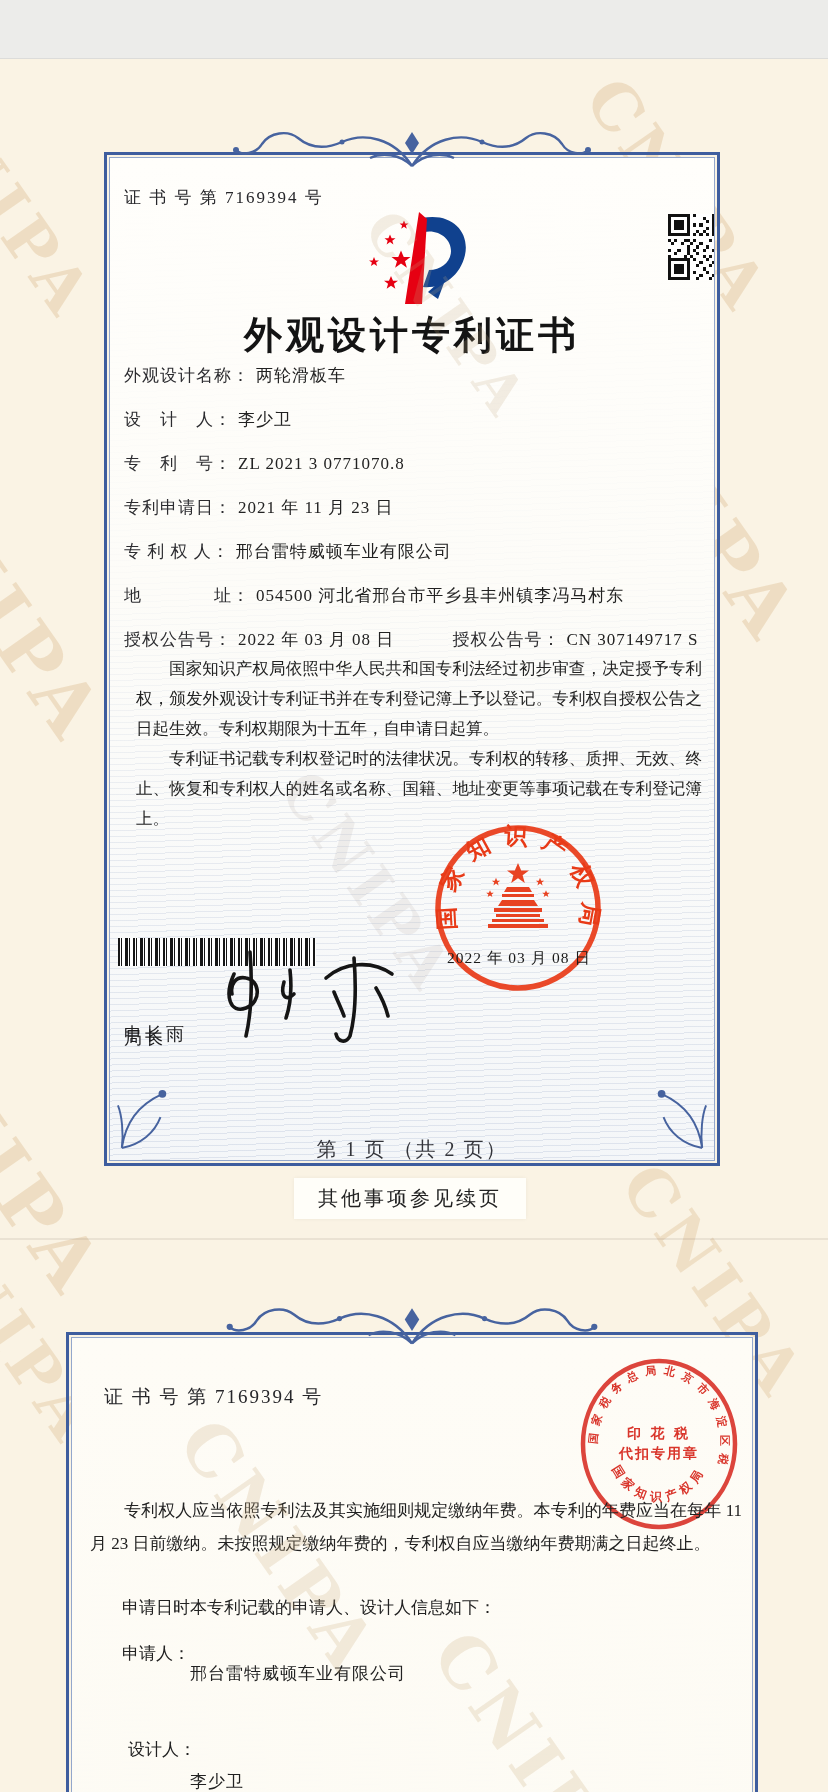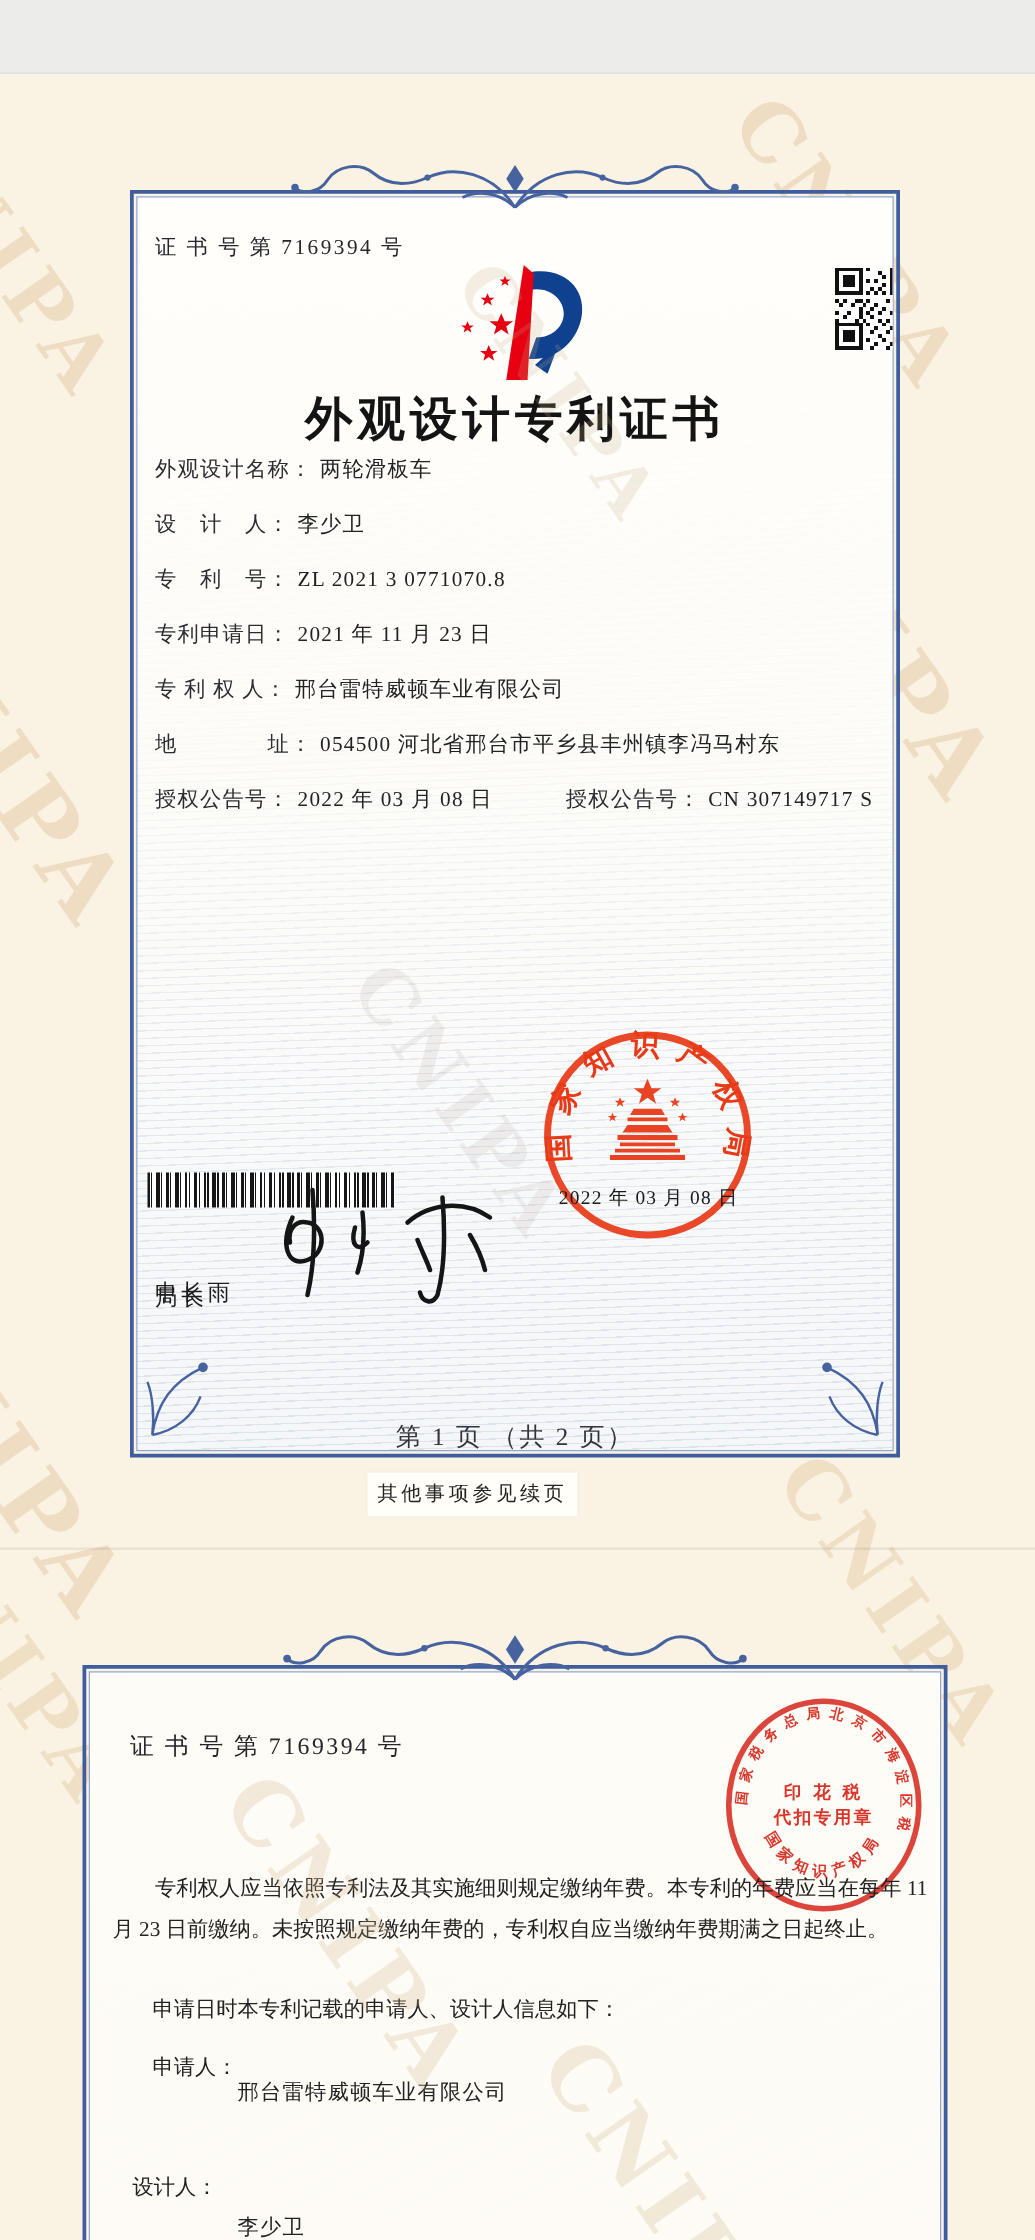--- a/index.html
+++ b/index.html
@@ -28,21 +28,21 @@
   .title{width:100%;text-align:center;font-size:38px;font-weight:bold;letter-spacing:4px;color:#141414;}
   .frow{position:absolute;left:14px;font-size:17px;color:#2c2c30;white-space:nowrap;}
   .frow .lab{letter-spacing:1px;}
   .frow .val{margin-left:6px;letter-spacing:1px;color:#222;}
   .kai{font-size:16.5px;line-height:30px;color:#222;text-align:justify;}
   .kai p{margin:0;text-indent:2em;}
   .barcode{background-image:repeating-linear-gradient(90deg,#161616 0 2px,#fff 2px 3px,#161616 3px 4px,#fff 4px 7px,#161616 7px 10px,#fff 10px 11px,#161616 11px 12px,#fff 12px 15px);}
   .signer{font-size:18px;color:#1d1d1f;letter-spacing:3px;}
   .sealdate{font-size:15.5px;color:#1a1a1a;text-align:center;letter-spacing:1px;}
   .footer{width:100%;text-align:center;font-size:20px;color:#33343a;letter-spacing:2px;}
-  .contnote{position:absolute;z-index:2;background:#fffef9;padding:7px 8px;font-size:16px;color:#222;letter-spacing:3px;box-shadow:0 0 4px rgba(0,0,0,0.05);}
+  .contnote{position:absolute;z-index:2;background:#fffef9;padding:7px 24px;font-size:20px;color:#222;letter-spacing:3px;box-shadow:0 0 4px rgba(0,0,0,0.05);}
   .pagesep{position:absolute;left:0;width:828px;z-index:1;}
   .corner{position:absolute;z-index:3;}
 </style>
 </head>
 <body>
 
 <div id="screen">
 
   <div class="topbar"></div>
 
@@ -111,20 +111,24 @@
         <span class="lab">专 利 权 人：</span><span class="val">邢台雷特威顿车业有限公司</span>
       </div>
       <div class="frow" style="top:426px;">
         <span class="lab">地　　　　址：</span><span class="val">054500 河北省邢台市平乡县丰州镇李冯马村东</span>
       </div>
       <div class="frow" style="top:470px;">
         <span class="lab">授权公告号：</span><span class="val">2022 年 03 月 08 日</span>
         <span class="lab" style="margin-left:54px;text-align:right;">授权公告号：</span><span class="val">CN 307149717 S</span>
       </div>
 
+      <div class="abs kai" style="left:26px;top:496px;width:566px;">
+        <p>国家知识产权局依照中华人民共和国专利法经过初步审查，决定授予专利权，颁发外观设计专利证书并在专利登记簿上予以登记。专利权自授权公告之日起生效。专利权期限为十五年，自申请日起算。</p>
+        <p>专利证书记载专利权登记时的法律状况。专利权的转移、质押、无效、终止、恢复和专利权人的姓名或名称、国籍、地址变更等事项记载在专利登记簿上。</p>
+      </div>
 
       <div class="abs barcode" style="left:8px;top:780px;width:198px;height:28px;"></div>
 
       <svg class="abs" style="left:322px;top:664px;" width="172" height="172" viewBox="0 0 172 172">
         <circle cx="86" cy="86" r="80" fill="none" stroke="#e83a17" stroke-width="5.5" opacity="0.92"></circle>
         <defs>
             <path id="sealArc" d="M30.6 118 A64 64 0 1 1 141.4 118"></path>
           </defs>
         <text font-size="23" font-weight="bold" fill="#e83a17" letter-spacing="13" style="font-family:'Liberation Serif',serif;">
           <textPath href="#sealArc" startOffset="12">国家知识产权局</textPath>
@@ -219,21 +223,21 @@
         </text>
       </svg>
 
       <div class="abs kai" style="left:18px;top:156px;width:652px;font-size:17px;line-height:33px;">
         <p>专利权人应当依照专利法及其实施细则规定缴纳年费。本专利的年费应当在每年 11 月 23 日前缴纳。未按照规定缴纳年费的，专利权自应当缴纳年费期满之日起终止。</p>
       </div>
 
       <div class="abs" style="left:50px;top:258px;font-size:17px;color:#222;">申请日时本专利记载的申请人、设计人信息如下：</div>
       <div class="abs" style="left:50px;top:290px;font-size:17px;color:#222;margin-top:14px;">申请人：</div>
       <div class="abs" style="left:118px;top:324px;font-size:17px;color:#222;letter-spacing:1px;">邢台雷特威顿车业有限公司</div>
-      <div class="abs" style="left:34px;top:400px;font-size:17px;color:#222;text-align:right;">设计人：</div>
+      <div class="abs" style="left:56px;top:400px;font-size:17px;color:#222;text-align:right;">设计人：</div>
       <div class="abs" style="left:118px;top:432px;font-size:17px;color:#222;letter-spacing:1px;">李少卫</div>
     </div>
   </div>
 
   <svg class="flourish" style="left:202px;top:1302px;" width="420" height="58" viewBox="0 0 360 56">
     <g fill="none" stroke="#47639f" stroke-width="2.4">
       <path d="M180 40 C162 12 132 6 110 16 C92 24 78 22 66 12 C56 4 38 6 30 18 C24 28 10 30 4 24"></path>
       <path d="M180 40 C198 12 228 6 250 16 C268 24 282 22 294 12 C304 4 322 6 330 18 C336 28 350 30 356 24"></path>
       <path d="M180 40 C168 28 150 26 138 32 M180 40 C192 28 210 26 222 32"></path>
     </g>

